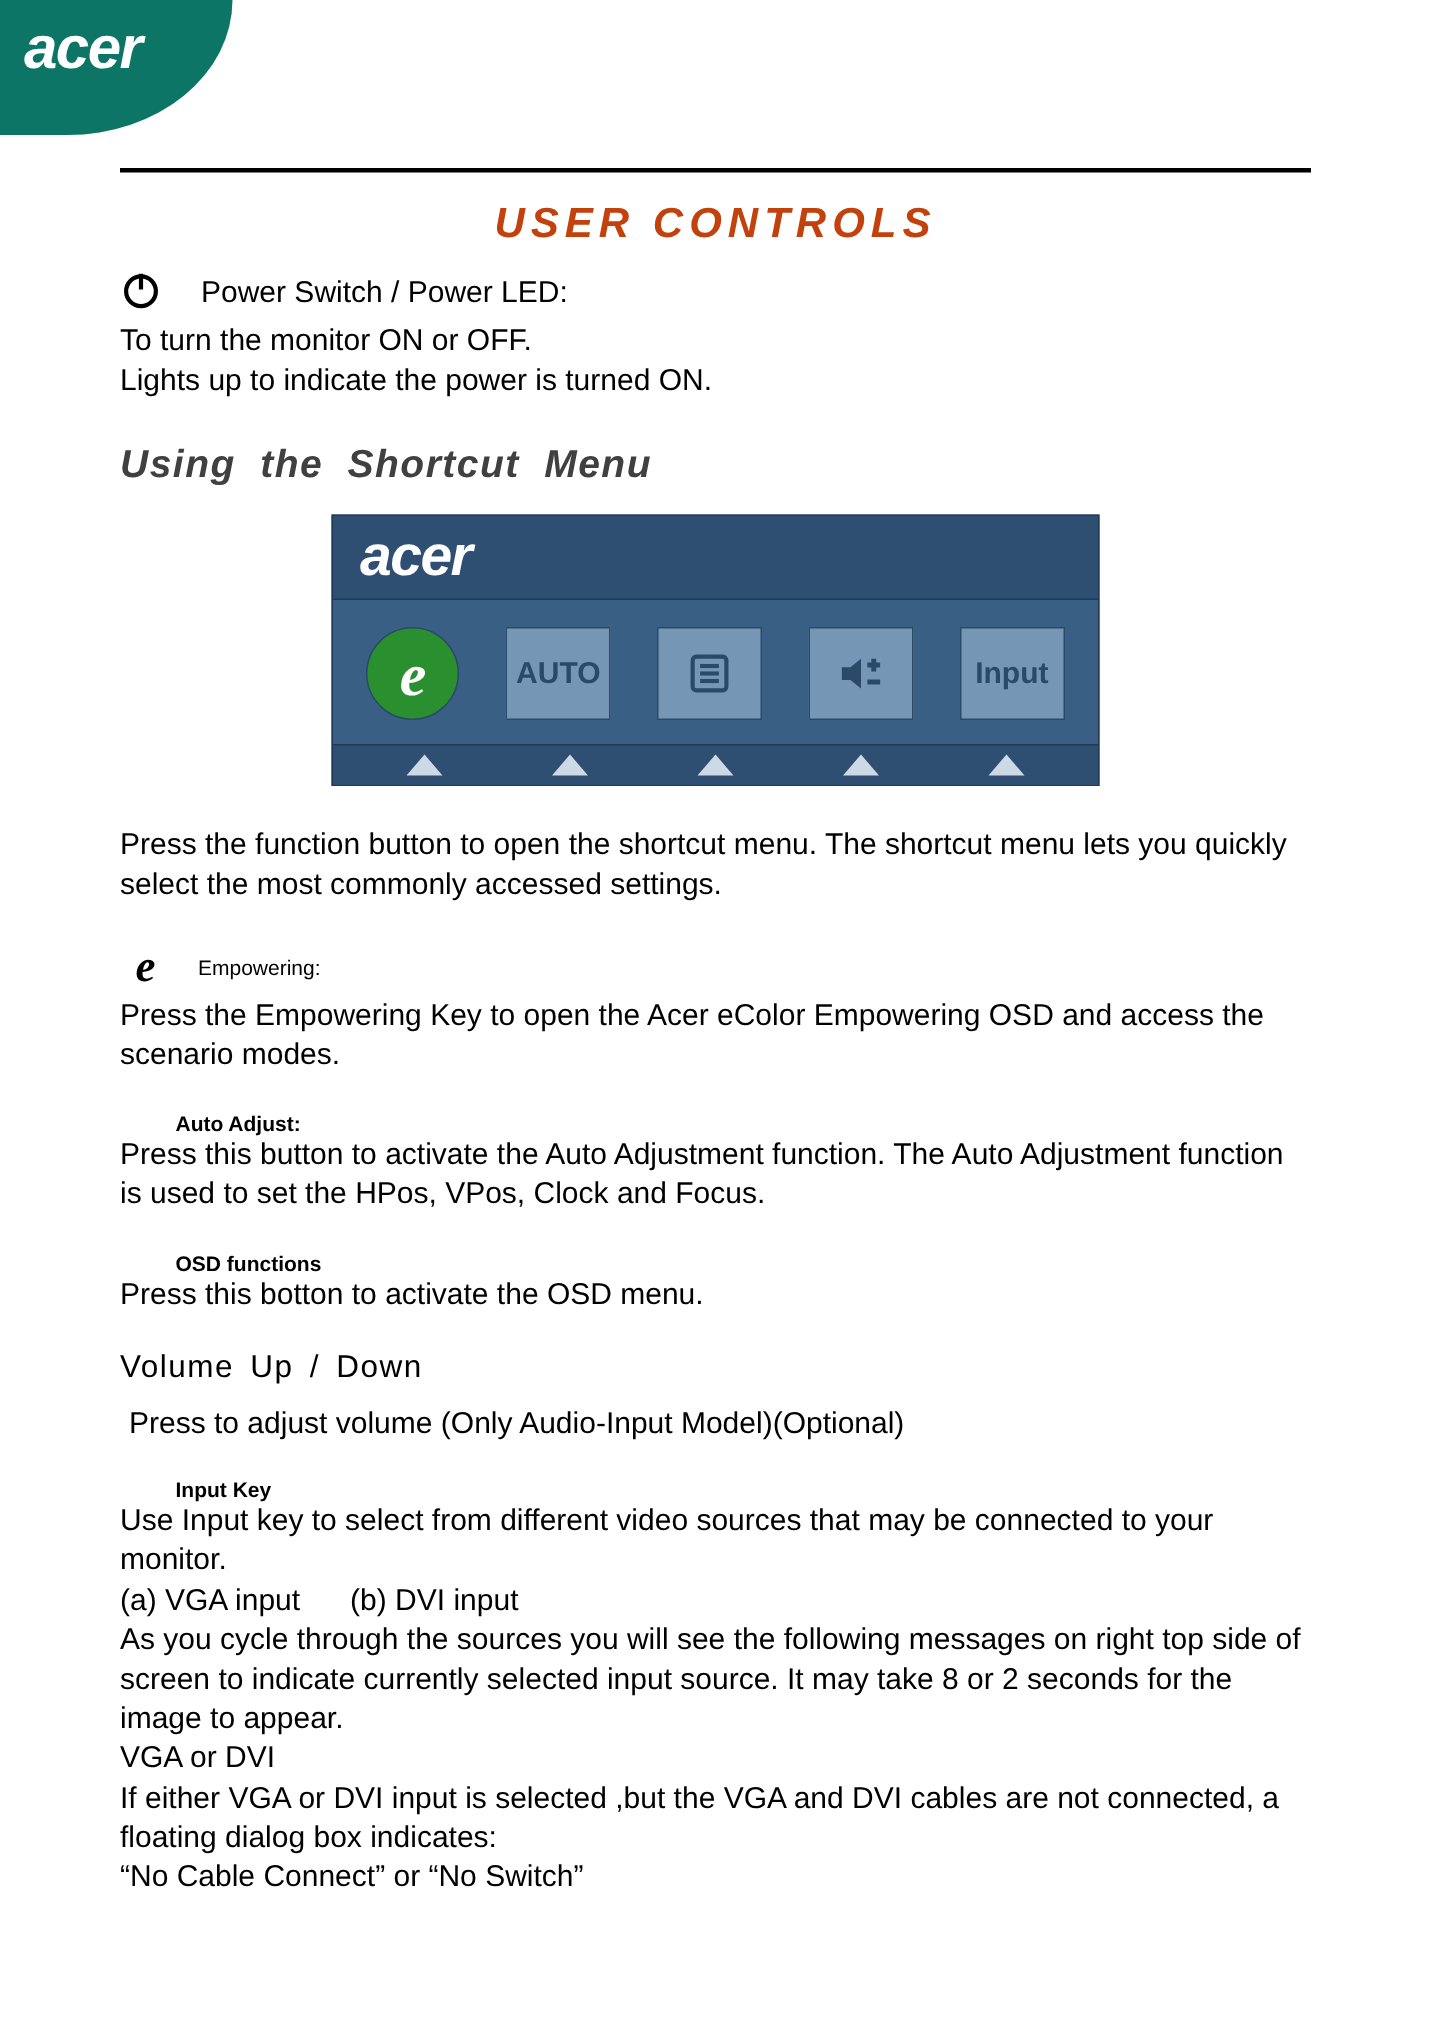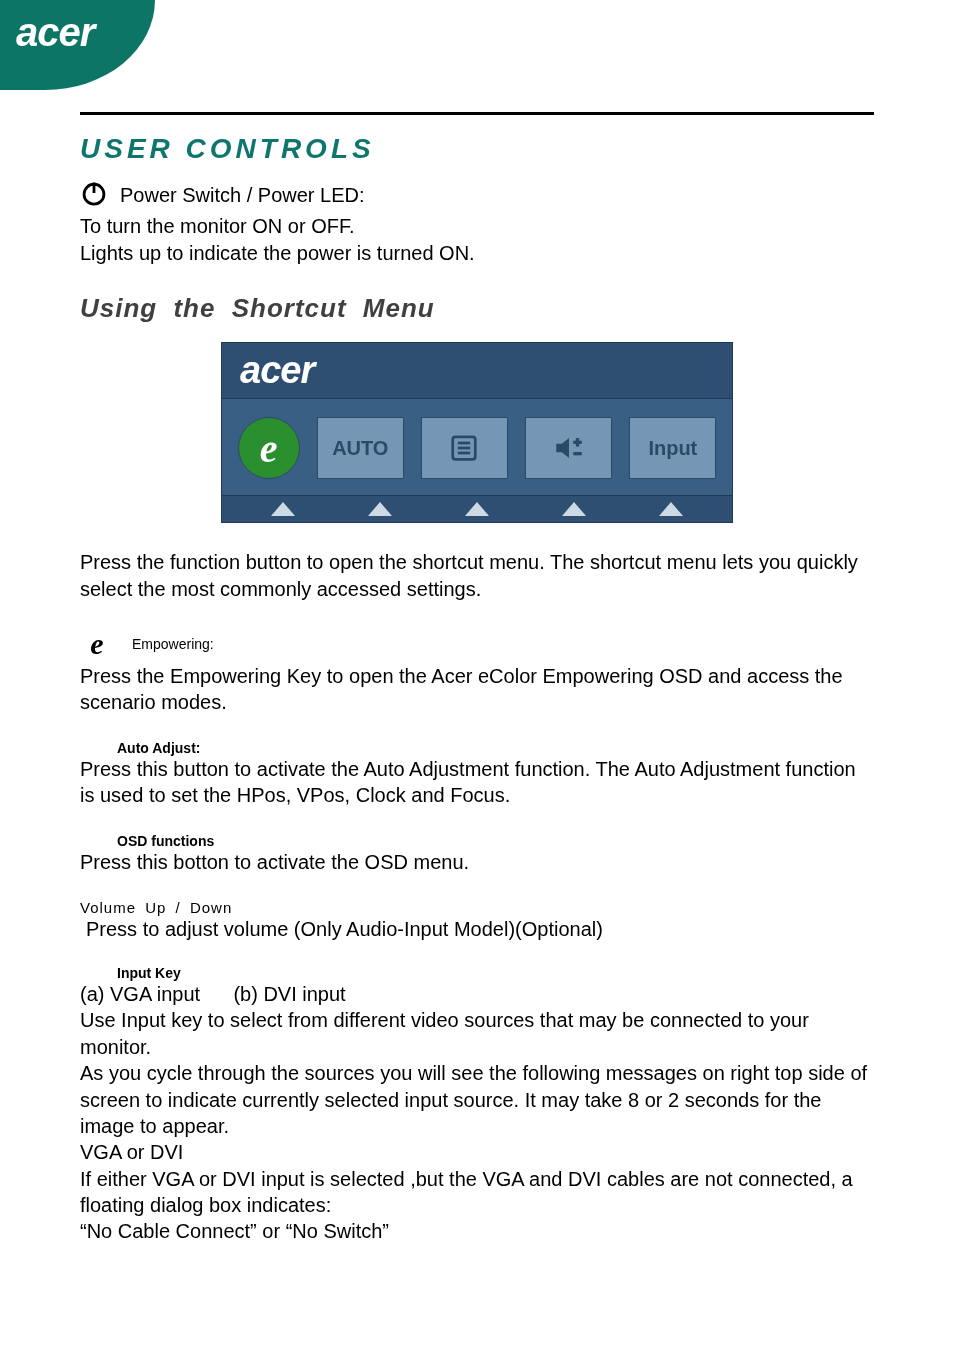--- a/index.html
+++ b/index.html
@@ -13,24 +13,24 @@
     padding: 10px 0 0 16px;
   }
   .brand-corner .logo-text {
     font-style: italic; font-weight: 900; font-size: 40px; color: #fff;
     letter-spacing: -1px; font-family: Arial, sans-serif;
   }
   .content { padding: 112px 80px 40px 80px; }
   .hr { border: none; border-top: 3px solid #000; margin: 0 0 18px 0; }
   .h1 {
     font-size: 28px; font-weight: 700; font-style: italic;
-    color: #0f766e; letter-spacing: 4px; margin-bottom: 14px;
+    color: #c2410c; letter-spacing: 4px; margin-bottom: 14px; text-align: center;
   }
   .line { font-size: 20px; line-height: 1.35; }
-  .icon-row { display: flex; align-items: center; gap: 12px; margin-bottom: 2px; }
+  .icon-row { display: flex; align-items: center; gap: 26px; margin-bottom: 2px; }
   .icon-row .label { font-size: 20px; }
   .power-icon svg { width: 28px; height: 28px; }
   .h2 {
     font-size: 26px; font-weight: 700; font-style: italic;
     color: #404040; letter-spacing: 1px; word-spacing: 8px;
     margin: 26px 0 18px 0;
   }
   .osd-wrap { display: flex; justify-content: center; margin: 10px 0 26px 0; }
   .osd {
     width: 512px; background: #3a5f84; border: 1px solid #1f3a56;
@@ -42,21 +42,21 @@
   }
   .osd-header .acer {
     font-style: italic; font-weight: 900; font-size: 38px; color: #fff;
     letter-spacing: -1px;
   }
   .osd-buttons {
     display: flex; justify-content: space-around; align-items: center;
     padding: 18px 12px 16px 12px; gap: 10px;
   }
   .osd-btn {
-    width: 87px; height: 62px; background: #7596b4; border: 1px solid #2b4a68;
+    width: 70px; height: 62px; background: #7596b4; border: 1px solid #2b4a68;
     display: flex; align-items: center; justify-content: center;
     color: #2b4a68; font-weight: 700; font-size: 20px;
   }
   .osd-btn.e { background: #2a8f2f; border-radius: 50%; width: 62px; height: 62px; }
   .osd-btn.e .e-letter { font-style: italic; font-weight: 900; font-size: 40px; color: #fff; font-family: Georgia, serif; }
   .osd-vol svg { width: 34px; height: 34px; }
   .osd-menu svg { width: 30px; height: 30px; }
   .osd-arrows {
     display: flex; justify-content: space-around; align-items: center;
     background: #2f4f72; border-top: 1px solid #1f3a56;
@@ -66,21 +66,21 @@
     width: 0; height: 0; border-left: 12px solid transparent;
     border-right: 12px solid transparent; border-bottom: 14px solid #cdd9e4;
   }
   .section { margin-top: 24px; }
   .section .title-row { display: flex; align-items: center; gap: 18px; margin-bottom: 2px; }
   .section .title-row .icon { width: 34px; display: flex; justify-content: center; }
   .section .title { font-size: 14px; font-weight: 400; }
   .section.indented .title { margin-left: 37px; font-weight: bold; }
   .section .body { font-size: 20px; line-height: 1.32; }
   .e-black { font-style: italic; font-weight: 900; font-size: 30px; font-family: Georgia, serif; }
-  .vol-title { font-size: 15px; letter-spacing: 1px; word-spacing: 4px; margin-top: 24px; margin-bottom: 2px; }
+  .vol-title { font-size: 21px; letter-spacing: 1px; word-spacing: 4px; margin-top: 24px; margin-bottom: 14px; }
   .vol-body { font-size: 20px; margin-left: 6px; }
 </style>
 </head>
 <body>
 
 <div class="page">
 
   <div class="brand-corner">
     <span class="logo-text">acer</span>
   </div>
@@ -160,22 +160,22 @@
     <div class="section indented">
       <div class="title">OSD functions</div>
       <div class="body">Press this botton to activate the OSD menu.</div>
     </div>
 
     <div class="vol-title">Volume  Up  /  Down</div>
     <div class="vol-body">Press to adjust volume (Only Audio-Input Model)(Optional)</div>
 
     <div class="section indented">
       <div class="title">Input Key</div>
+      <div class="body">Use Input key to select from different video sources that may be connected to your monitor.</div>
       <div class="body" style="white-space:pre;">(a) VGA input      (b) DVI input</div>
-      <div class="body">Use Input key to select from different video sources that may be connected to your monitor.</div>
       <div class="body">As you cycle through the sources you will see the following messages on right top side of screen to indicate currently selected input source. It may take 8 or 2 seconds for the image to appear.</div>
       <div class="body">VGA   or  DVI</div>
       <div class="body">If either VGA or DVI input is selected ,but the VGA and DVI cables are not connected, a floating dialog box indicates:</div>
       <div class="body">“No Cable Connect” or “No Switch”</div>
     </div>
 
   </div>
 </div>
 
 </body></html>

